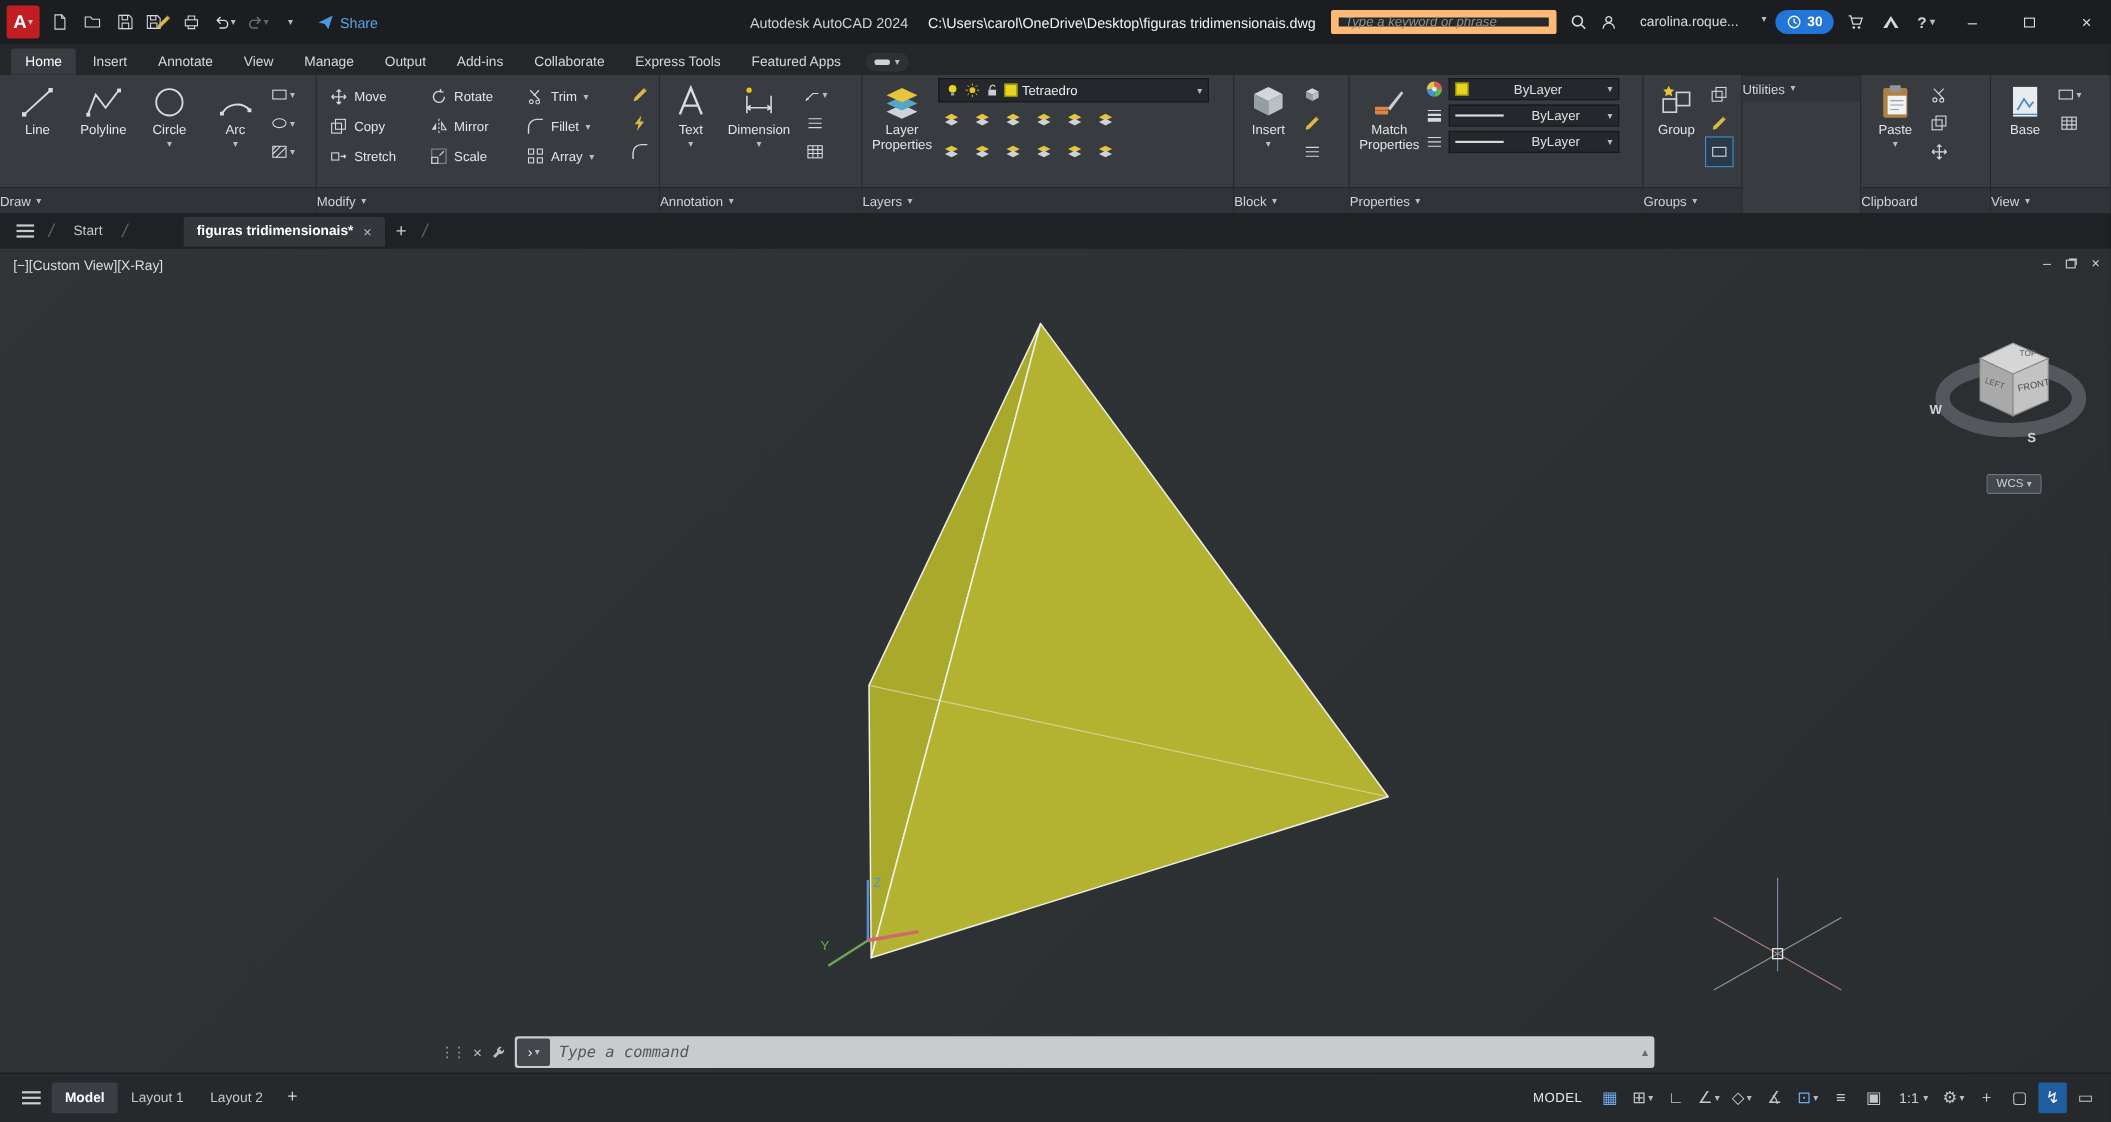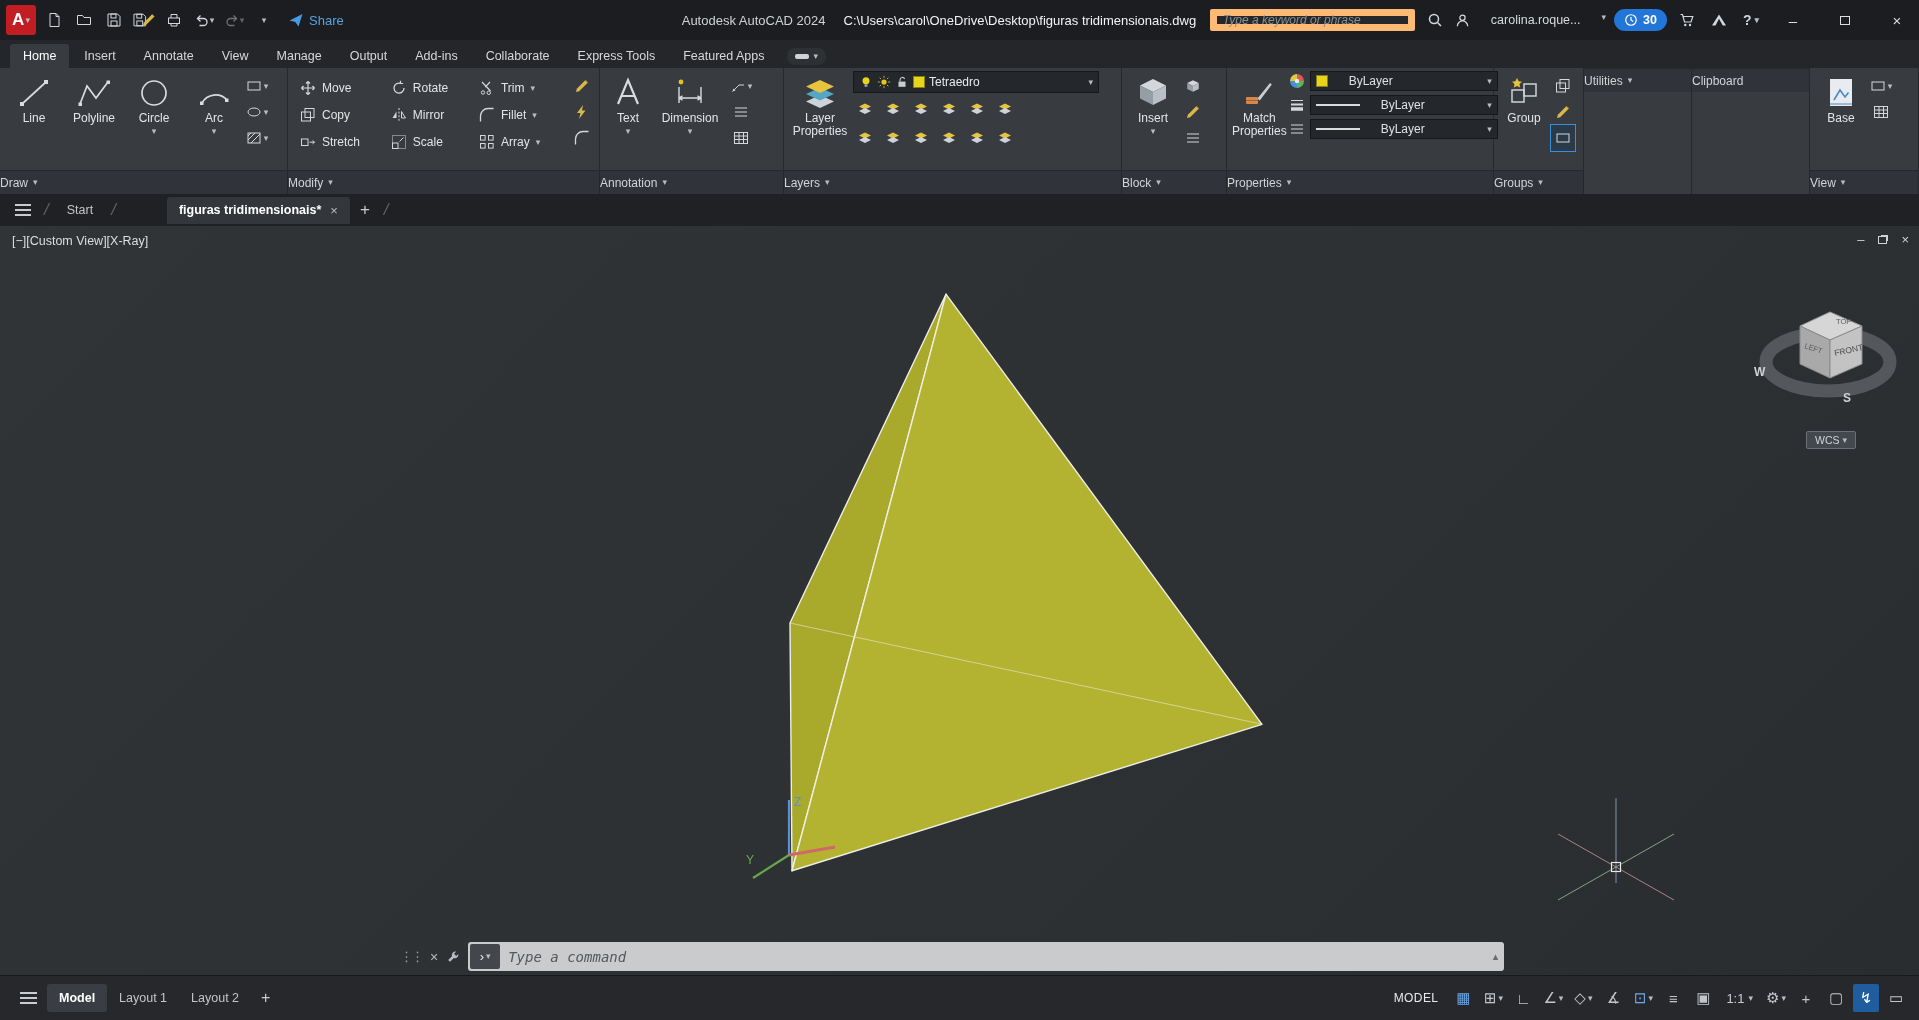--- a/index.html
+++ b/index.html
@@ -56,21 +56,21 @@
   .rmini { width:24px; height:26px; display:flex; align-items:center; justify-content:center; gap:2px; cursor:pointer; }
   .mini-col { display:flex; flex-direction:column; justify-content:flex-start; padding-top:2px; }
   .mod-grid { display:grid; grid-template-columns:auto auto auto; grid-auto-rows:27px; align-content:start; padding:4px 2px; }
   .combo { height:22px; background:#24272b; border:1px solid #16181b; display:flex; align-items:center; gap:4px; padding:0 5px; color:#e8eaec; font-size:12px; cursor:pointer; }
   .combo .grow { flex:1; }
   .swatch { width:12px; height:12px; background:#e6d51a; border:1px solid #8a7f10; display:inline-block; }
   .lay-right { display:flex; flex-direction:column; gap:3px; width:246px; }
   .lay-rows { display:flex; gap:4px; }
   .props-right { display:flex; flex-direction:column; gap:4px; }
   .prop-row { display:flex; align-items:center; gap:5px; }
-  .prop-dd { width:188px; height:20px; background:#24272b; border:1px solid #16181b; display:flex; align-items:center; gap:21px; padding:0 5px; color:#dfe1e3; font-size:12px; cursor:pointer; }
+  .prop-dd { width:155px; height:20px; background:#24272b; border:1px solid #16181b; display:flex; align-items:center; gap:0; padding:0 5px; color:#dfe1e3; font-size:12px; cursor:pointer;text-align:center; }
   .lw-sample { width:44px; height:2px; background:#d8dadc; }
   .blue-sel { outline:1px solid #3a8fd8; background:#2b3a49; }
 
   
   .filetabs { height:32px; background:#1f2124; display:flex; align-items:center; padding-left:8px; gap:2px; flex:0 0 auto; }
   .ft-ham { width:30px; display:flex; flex-direction:column; gap:3px; align-items:center; cursor:pointer; }
   .ft-ham i { width:16px; height:2px; background:#c8cacd; }
   .ft-slash { color:#5d6065; font-size:17px; padding:0 4px; font-style:italic; }
   .ftab { padding:6px 12px; font-size:12.5px; color:#c3c5c8; cursor:pointer; }
   .ftab.active { background:#33363b; color:#fff; font-weight:bold; border-radius:3px 3px 0 0; display:flex; align-items:center; gap:9px;margin-left:45px; }
@@ -849,20 +849,46 @@
     </div>
 
     <div class="panel" style="width:108px">
       <div class="panel-label">
           <span>Utilities</span>
           <span class="car"></span>
         </div>
     </div>
 
     <div class="panel" style="width:118px">
+      <div class="panel-body">
+        <div class="rbig" style="width:52px">
+            <svg class="i36">
+              <use href="#s-clip36"></use>
+            </svg>
+            <span class="cap">Paste</span>
+            <span class="car"></span>
+          </div>
+        <div class="mini-col">
+          <span class="rmini">
+              <svg class="i16">
+                <use href="#s-scissors"></use>
+              </svg>
+            </span>
+          <span class="rmini">
+              <svg class="i16">
+                <use href="#s-copy"></use>
+              </svg>
+            </span>
+          <span class="rmini">
+              <svg class="i16">
+                <use href="#s-move"></use>
+              </svg>
+            </span>
+        </div>
+      </div>
       <div class="panel-label">
           <span>Clipboard</span>
         </div>
     </div>
 
     <div class="panel">
       <div class="panel-body">
         <div class="rbig" style="width:52px">
             <svg class="i36">
               <use href="#s-sheet36"></use>

